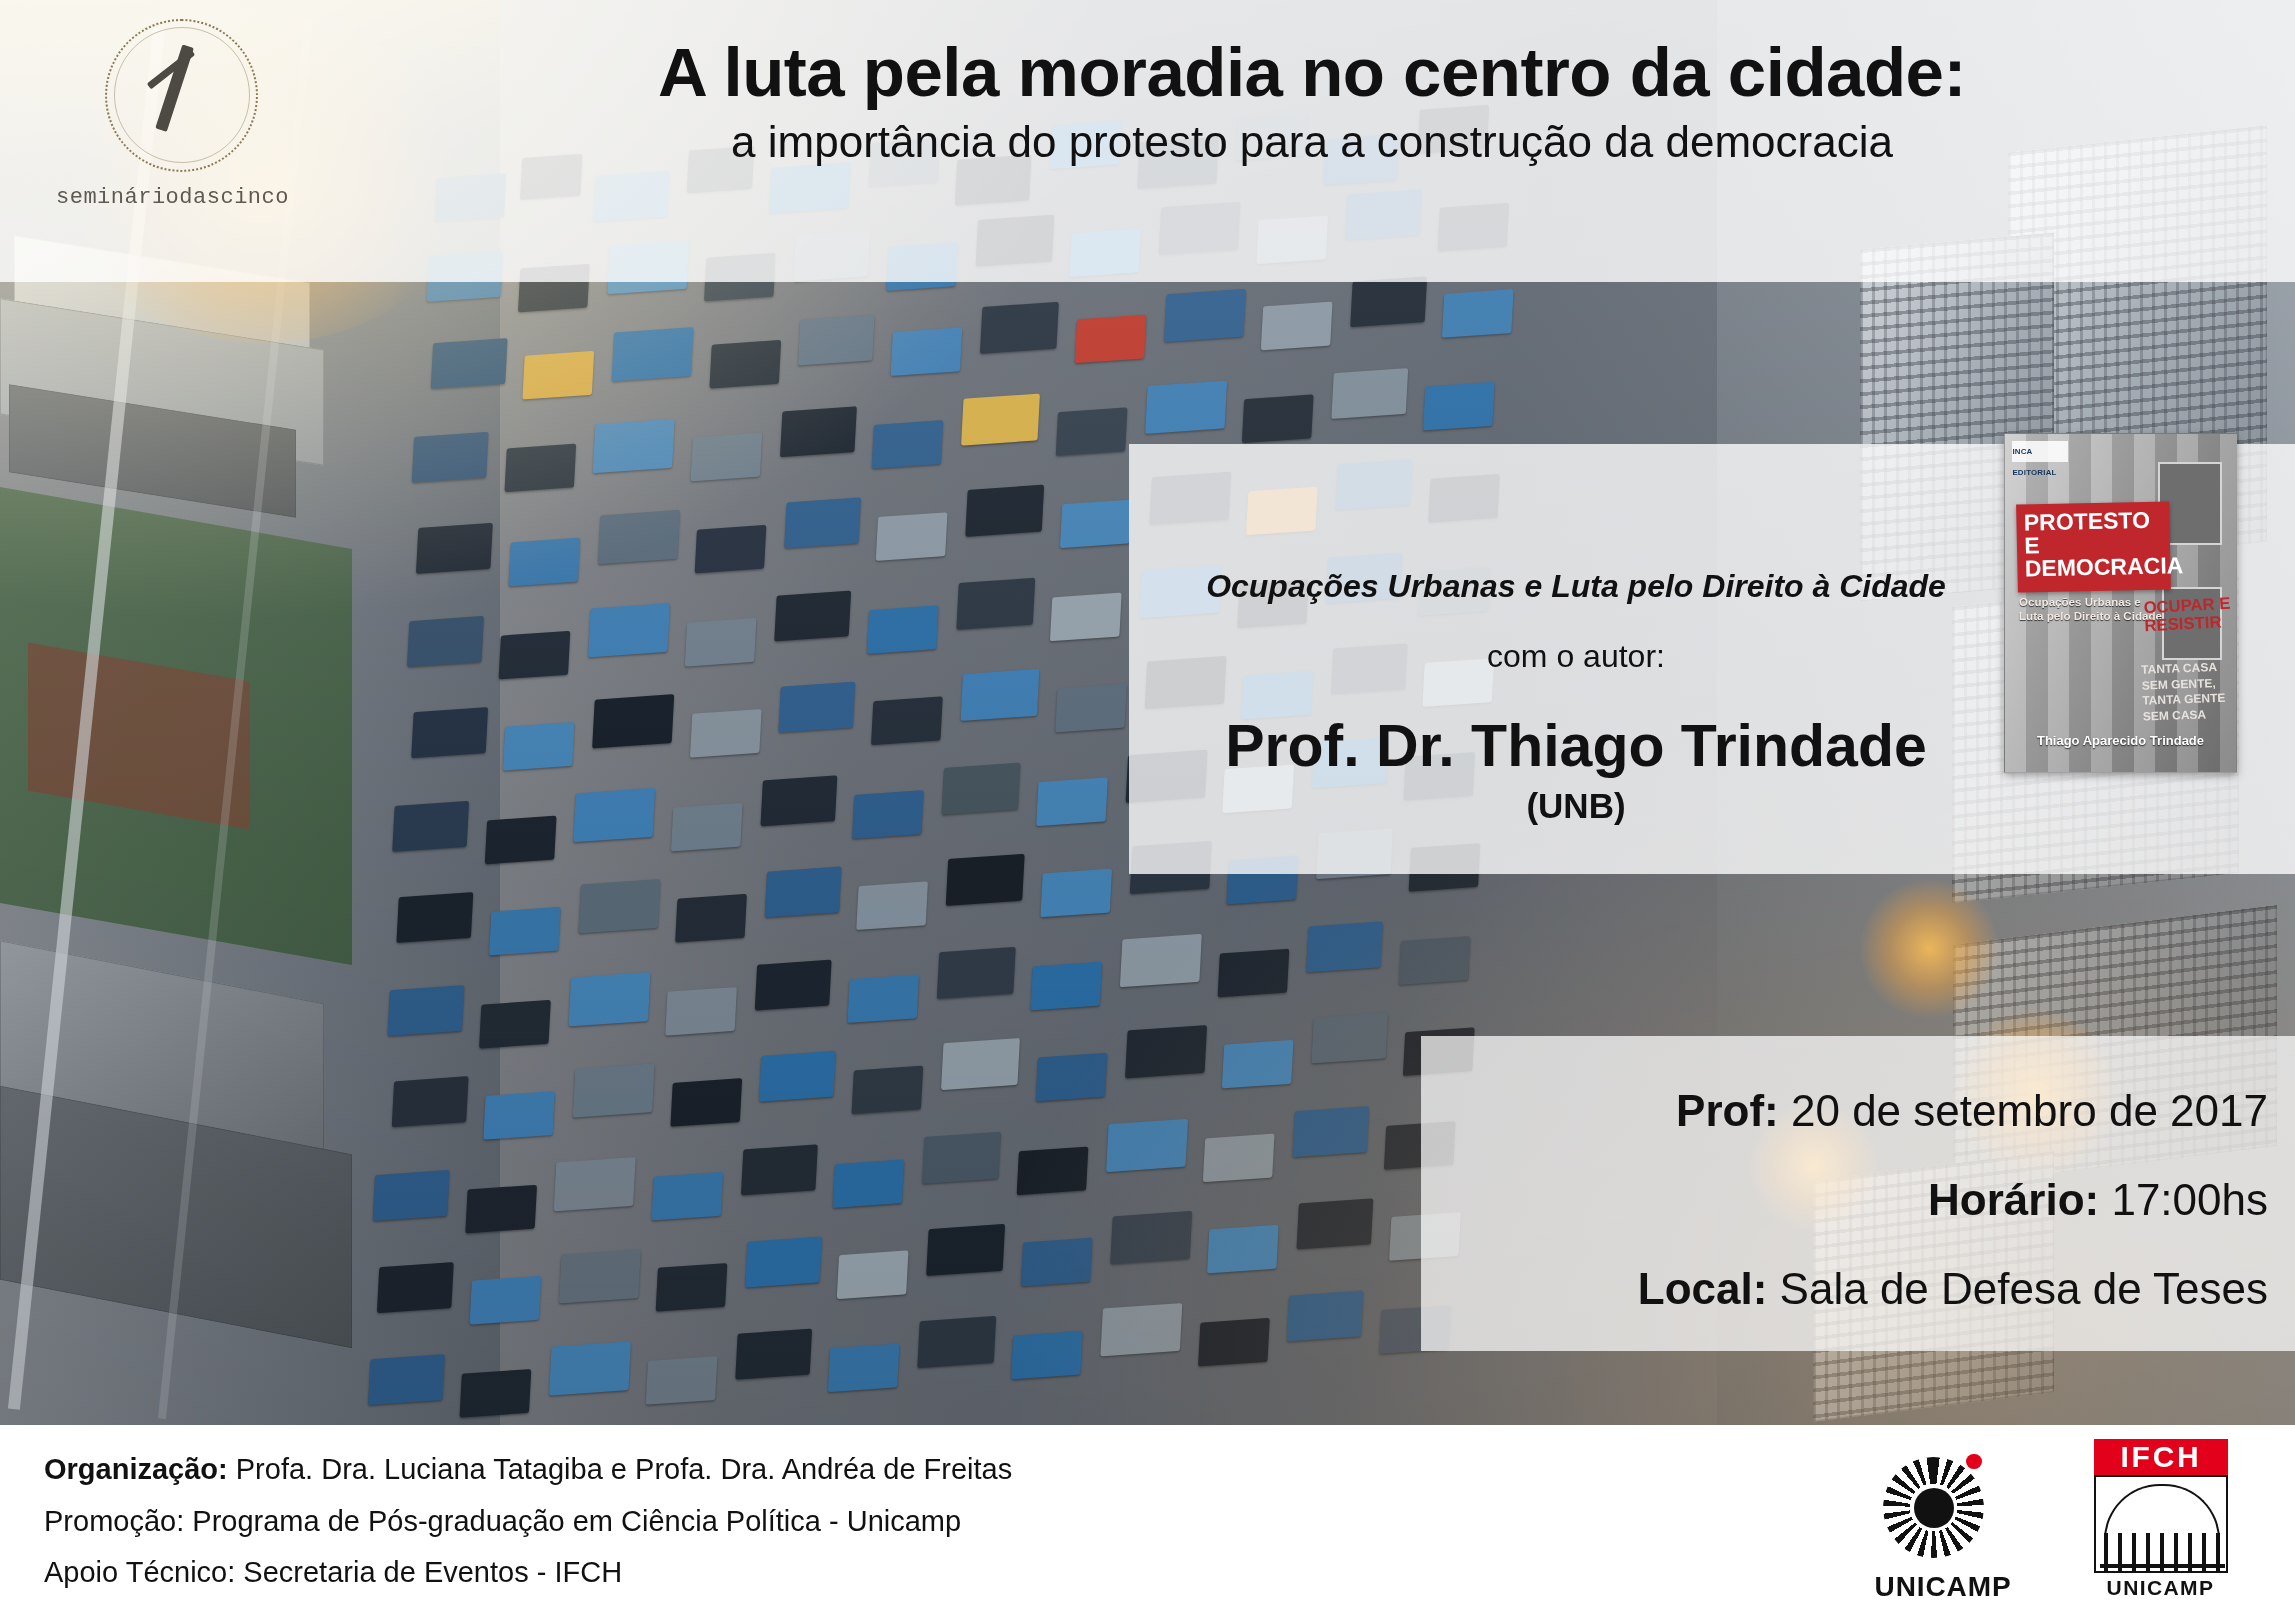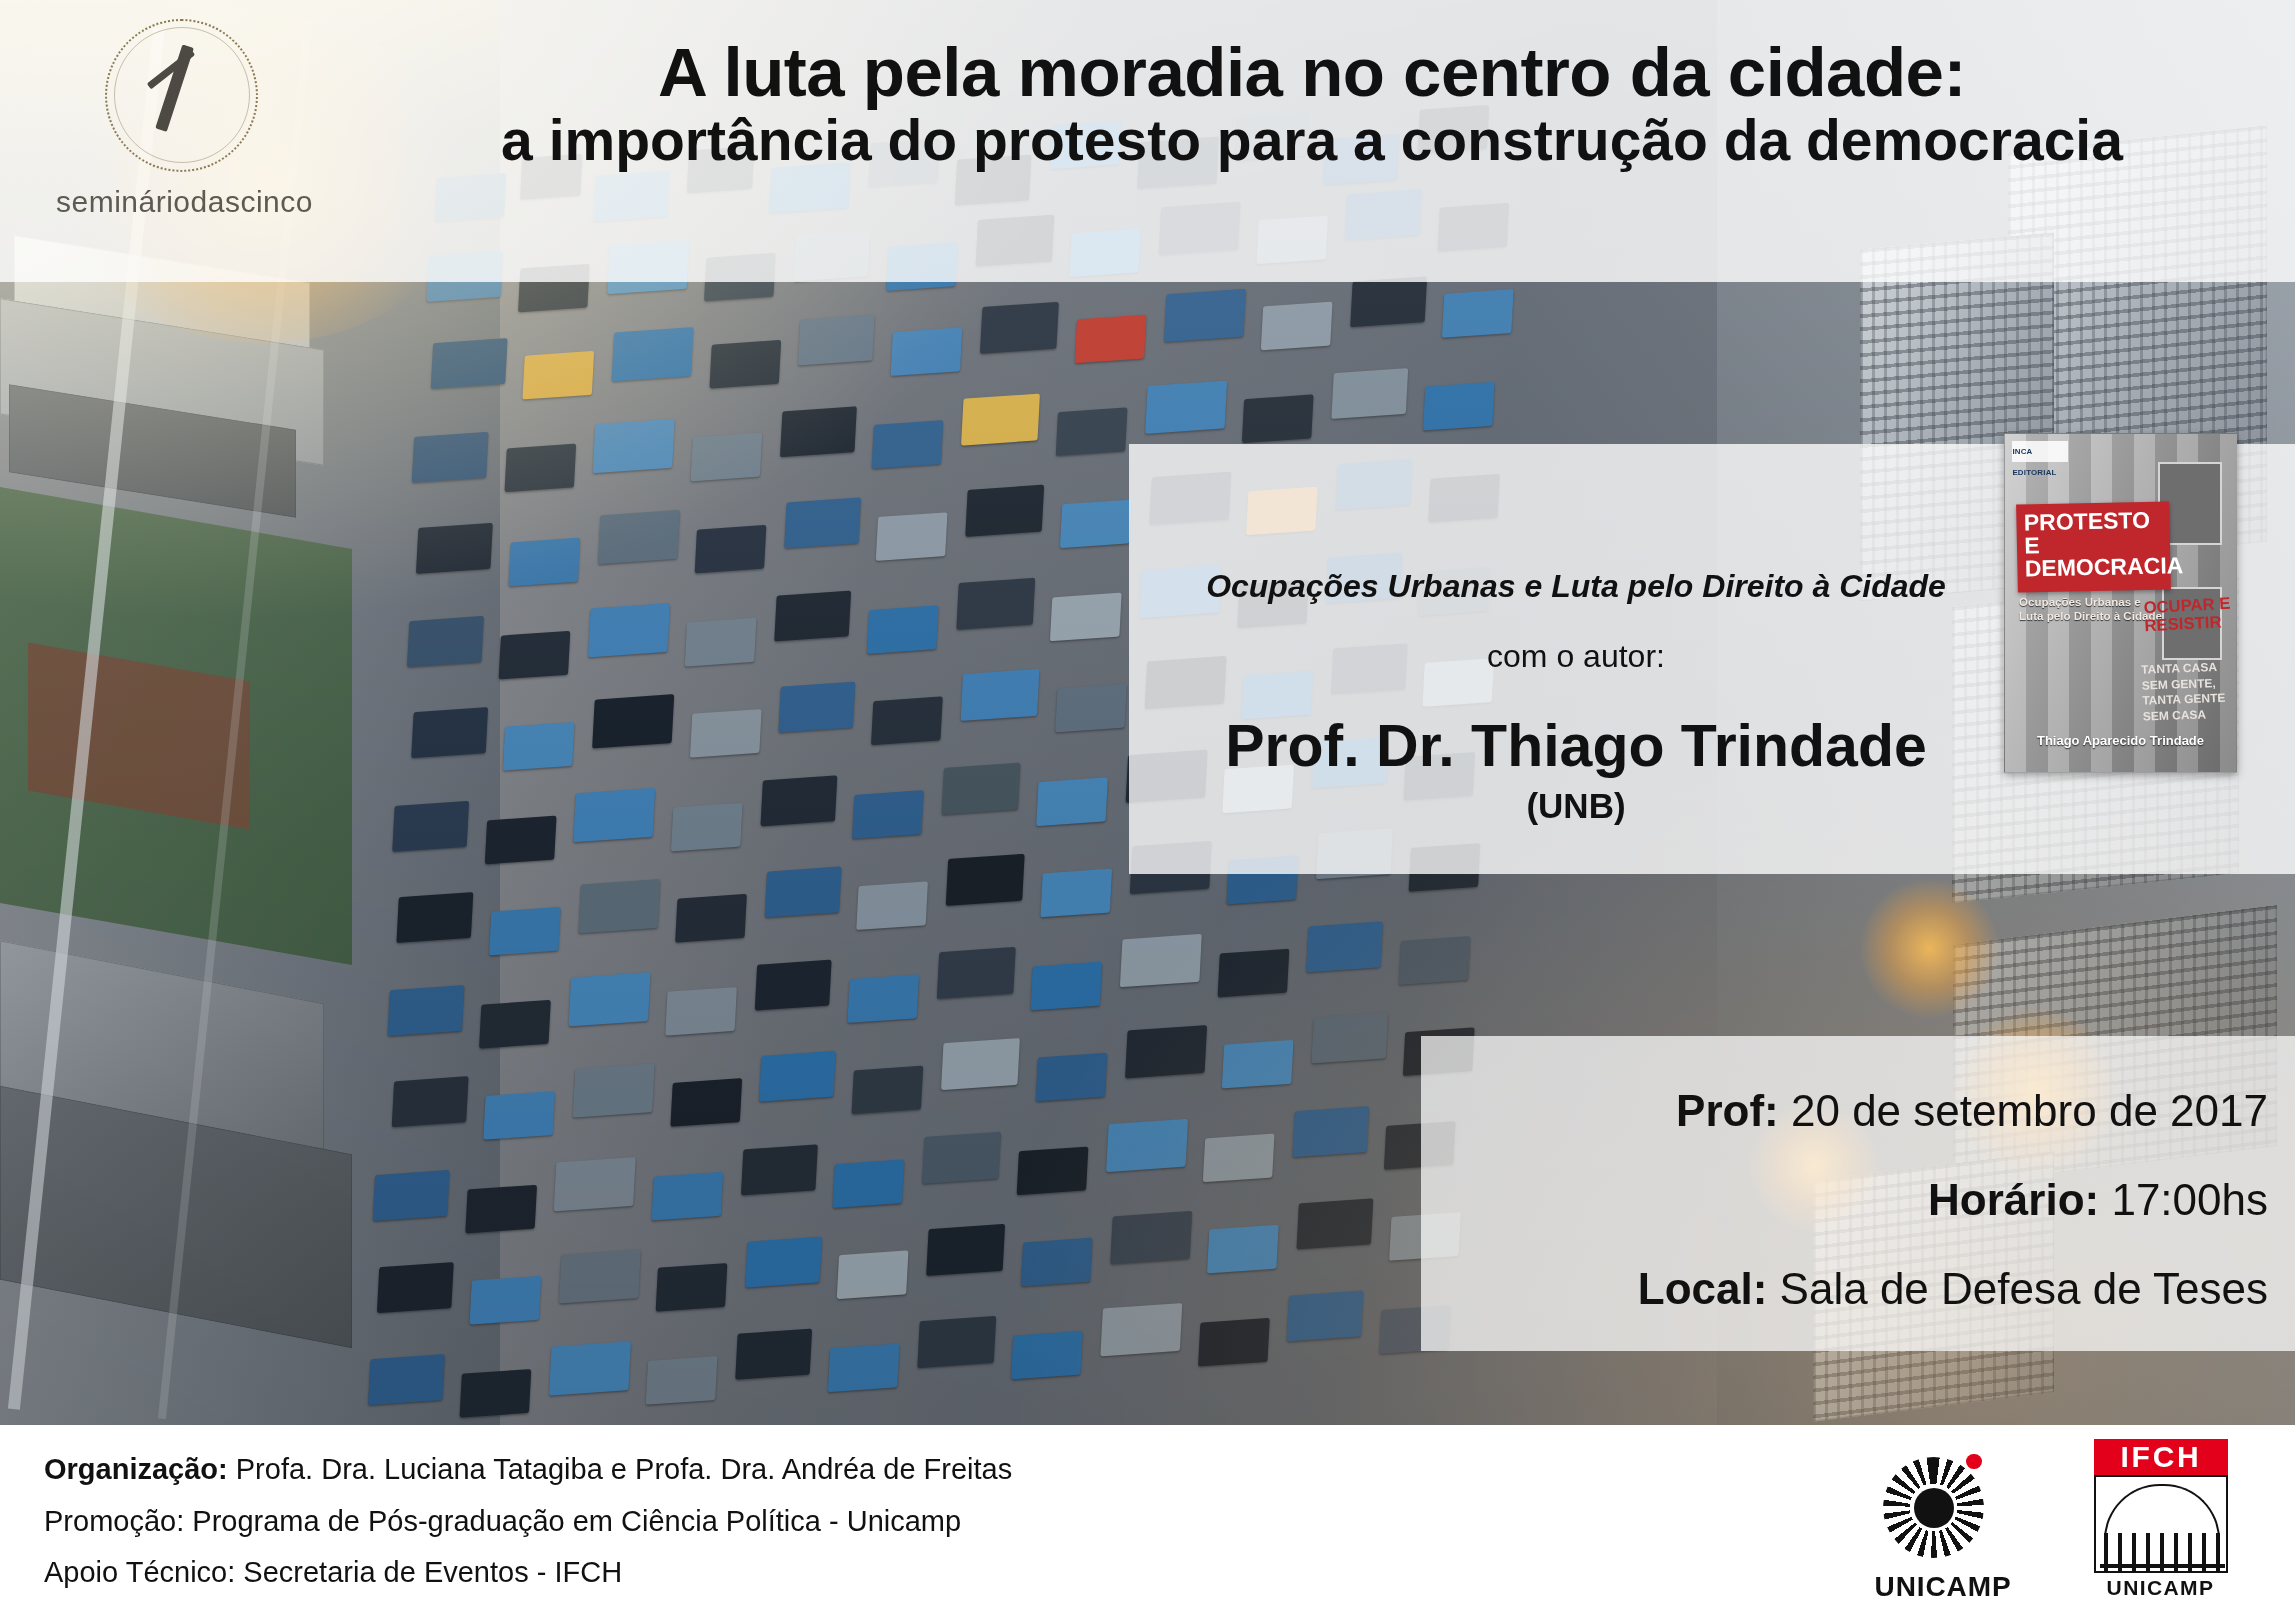--- a/index.html
+++ b/index.html
@@ -128,24 +128,24 @@
     color: #111;
   }
   .title-main {
     font-size: 69px;
     font-weight: bold;
     line-height: 1.04;
     letter-spacing: -0.5px;
     white-space: nowrap;
   }
   .title-sub {
-    font-size: 57px;
-    font-weight: bold;
+    font-size: 44px;
+    font-weight: normal;
     line-height: 1.12;
-    margin-top: 0;
+    margin-top: 8px;
     white-space: nowrap;
   }
 
   
   .logo-sem {
     position: absolute;
     left: 56px; top: 14px;
     width: 287px; height: 250px;
   }
   .logo-circle {
@@ -179,23 +179,24 @@
     width: 56px; height: 7.4px;
     background: #4d4a43;
     transform: rotate(-38deg);
     transform-origin: left center;
     border-radius: 1.9px;
   }
   .logo-text {
     position: absolute;
     left: 0; top: 171px;
     width: 287px;
-    font-size: 30px;
+    font-size: 22px;
     color: #5d5a51;
     letter-spacing: 0.5px;
+    font-family: Liberation Mono, monospace;
   }
 
   
   .panel-book {
     position: absolute;
     left: 1129px; top: 444px;
     width: 1166px;
     height: 430px;
     background: rgba(255,255,255,0.78);
   }

